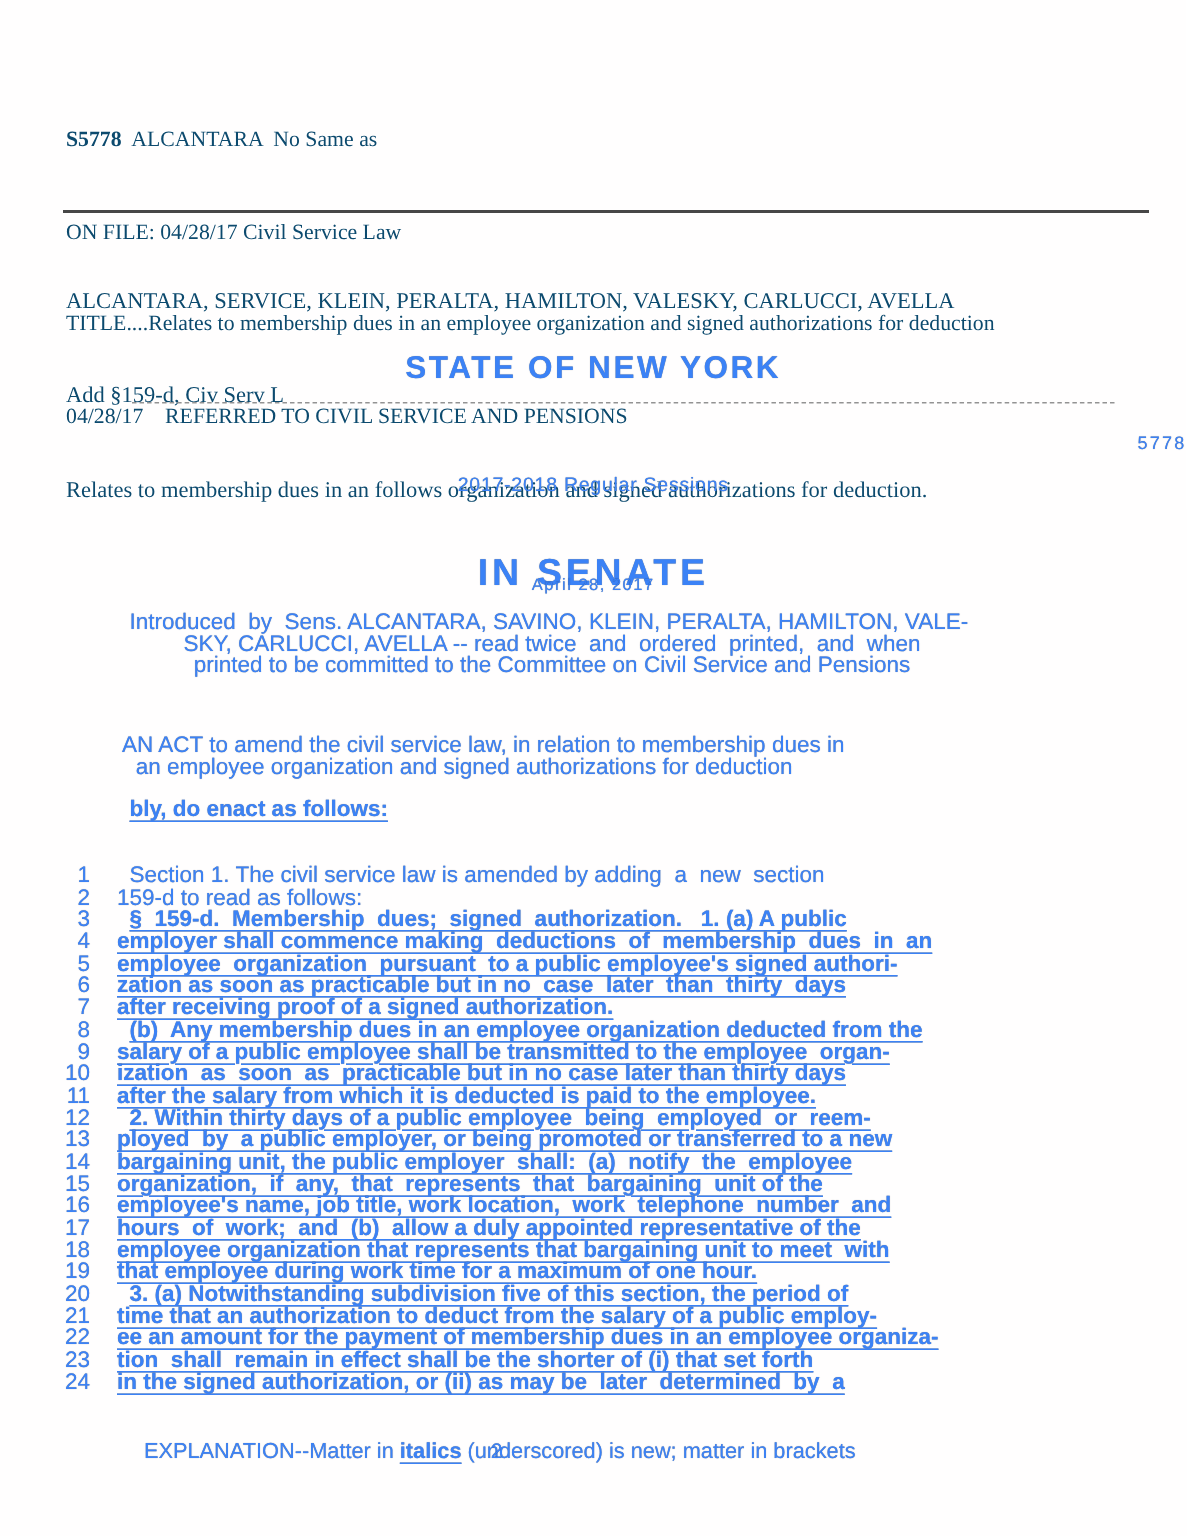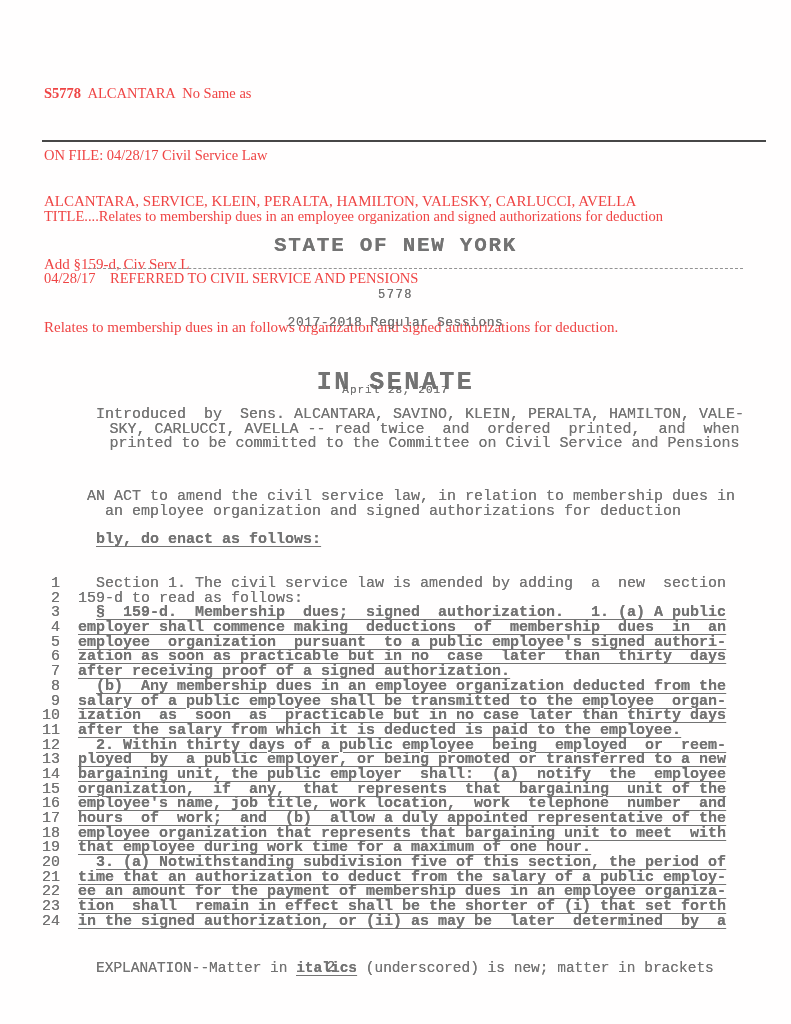--- a/index.html
+++ b/index.html
@@ -7,38 +7,38 @@
     position:relative;
     width:791px;height:1024px;
     background:#fffefe;
     overflow:hidden;
     color:#1b1b1b;
   }
   
   .serif{
     font-family:"Liberation Serif","DejaVu Serif",serif;
     white-space:pre;
-    color:#ef4444;
+    color:#0c4a6e;
   }
   .filing{position:absolute;top:42px;left:44px;font-size:14.5px;line-height:20.5px;}
   .filing .b{font-weight:bold;}
   .sponsor{position:absolute;top:149px;left:44px;font-size:15px;line-height:21px;}
   
   .rule-top{position:absolute;top:140px;left:42px;width:724px;border-top:2.5px solid #474747;}
   .rule-dash{position:absolute;top:268px;left:88px;width:655px;border-top:1.5px dashed #939393;}
   
   .mono{
-    font-family:Liberation Mono, monospace;
+    font-family:Liberation Sans, sans-serif;
     white-space:pre;
-    color:#737373;
+    color:#3b82f6;
     text-shadow:0 0 .5px rgba(20,20,20,.55);
   }
   .center{position:absolute;left:0;width:791px;text-align:center;}
   .state{top:234px;font-size:21px;font-weight:bold;letter-spacing:1.7px;}
-  .billnum{top:288px;font-size:12px;letter-spacing:1.5px;}
+  .billnum{top:288px;font-size:12px;letter-spacing:1.5px;text-align:right;}
   .session{top:315px;font-size:13px;letter-spacing:.5px;}
   .chamber{top:344px;font-size:25px;font-weight:bold;letter-spacing:2.5px;margin-top:24px;}
   .date{top:384px;font-size:11px;letter-spacing:1px;}
   .block{position:absolute;left:78px;font-size:15px;line-height:14.68px;}
   .intro{top:408px;text-align:center;}
   .act{top:490px;}
   .enact{top:533px;font-weight:bold;}
   .bodylines{position:absolute;top:577px;left:40px;font-size:15px;line-height:14.68px;}
   .bline{display:flex;}
   .lnum{display:inline-block;width:20px;text-align:right;white-space:pre;}

